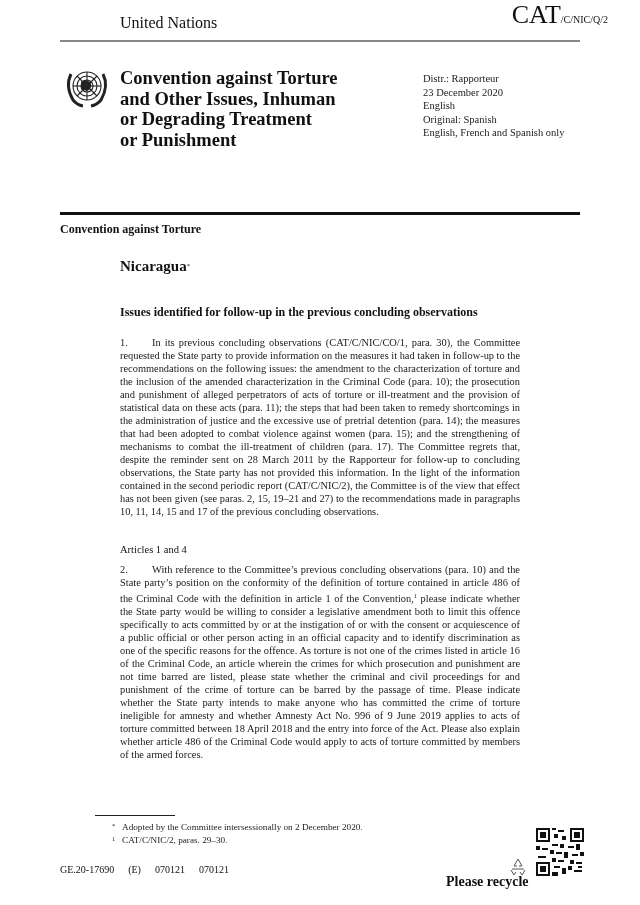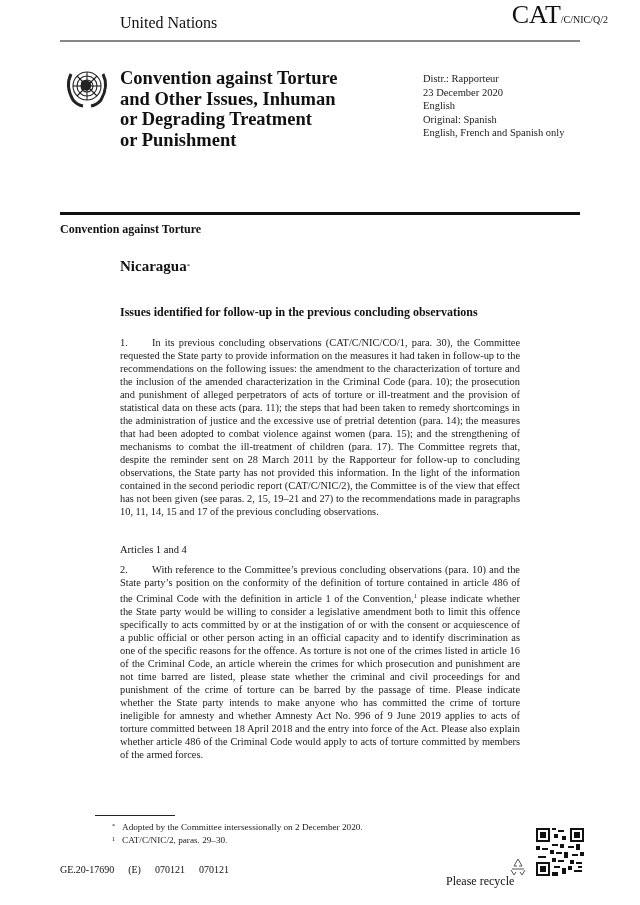--- a/index.html
+++ b/index.html
@@ -21,21 +21,21 @@
   .para .num { display: inline-block; width: 32px; }
   .para sup { font-size: 6.5px; }
   .p1 { top: 336px; }
   .art-h { left: 120px; top: 544px; font-size: 10.5px; font-weight: normal; }
   .p2 { top: 563px; }
   .fn-rule { left: 95px; top: 815px; width: 80px; height: 1px; background: #222; }
   .footnotes { left: 112px; top: 820px; font-size: 9.2px; line-height: 12px; color: #222; }
   .footnotes .mk { display: inline-block; width: 10px; font-size: 6.5px; vertical-align: 2px; }
   .job-no { left: 60px; top: 864px; font-size: 10px; word-spacing: 2px; }
   .job-no span { margin-right: 14px; }
-  .recycle { left: 446px; top: 874px; font-size: 12px; font-weight: normal; }
+  .recycle { left: 446px; top: 874px; font-size: 14px; font-weight: bold; }
   .recycle-icon { left: 507px; top: 856px; width: 22px; height: 22px; }
   .qr { left: 536px; top: 828px; width: 48px; height: 48px; }
 </style>
 </head>
 <body>
 
 <div class="abs un-label">United Nations</div>
 <div class="abs symbol"><span>CAT</span><span class="sub">/C/NIC/Q/2</span></div>
 <div class="abs rule-top"></div>
 

